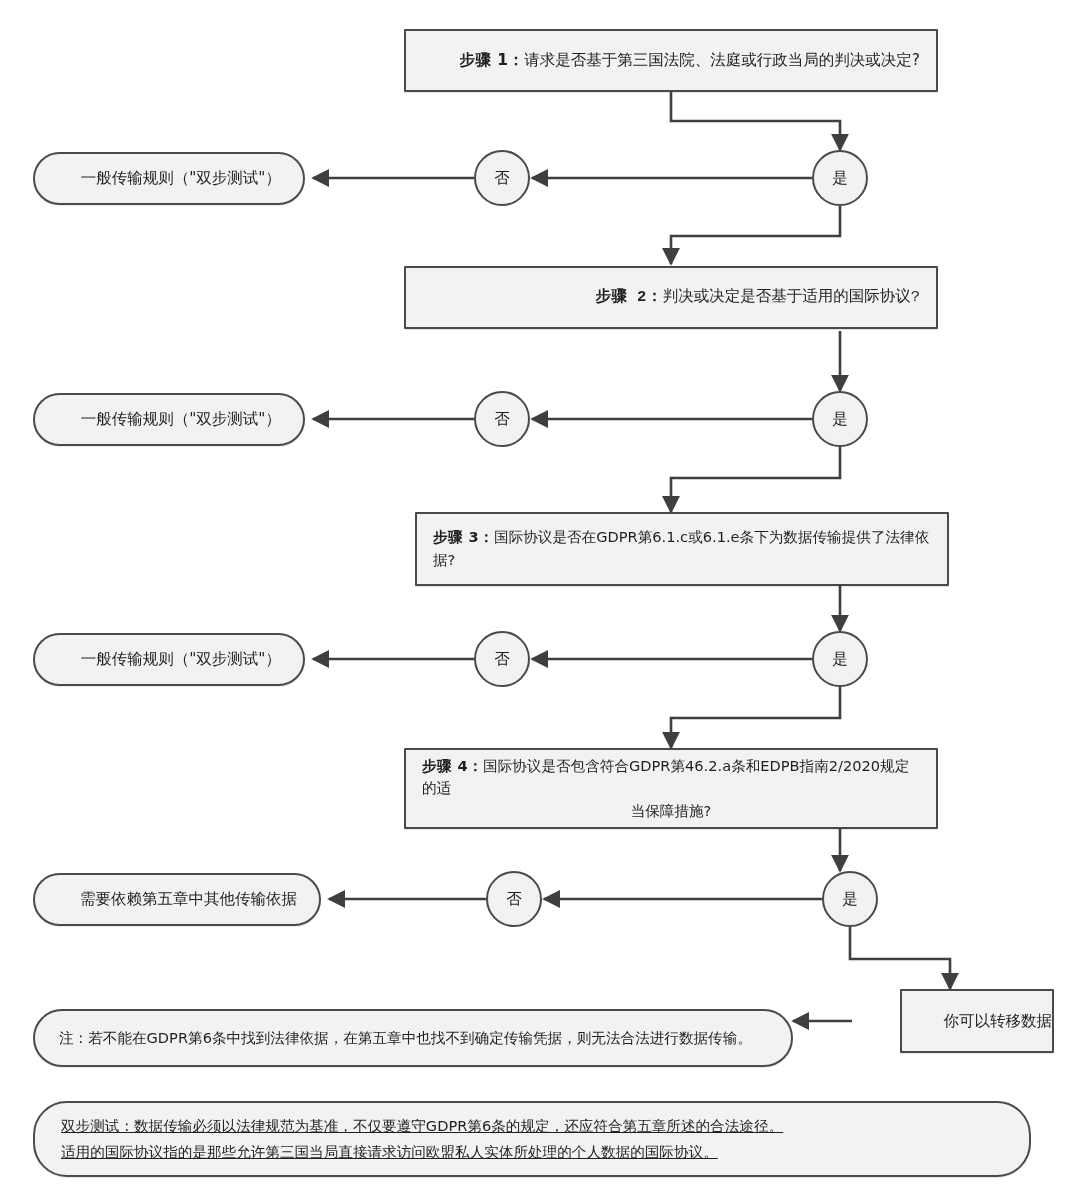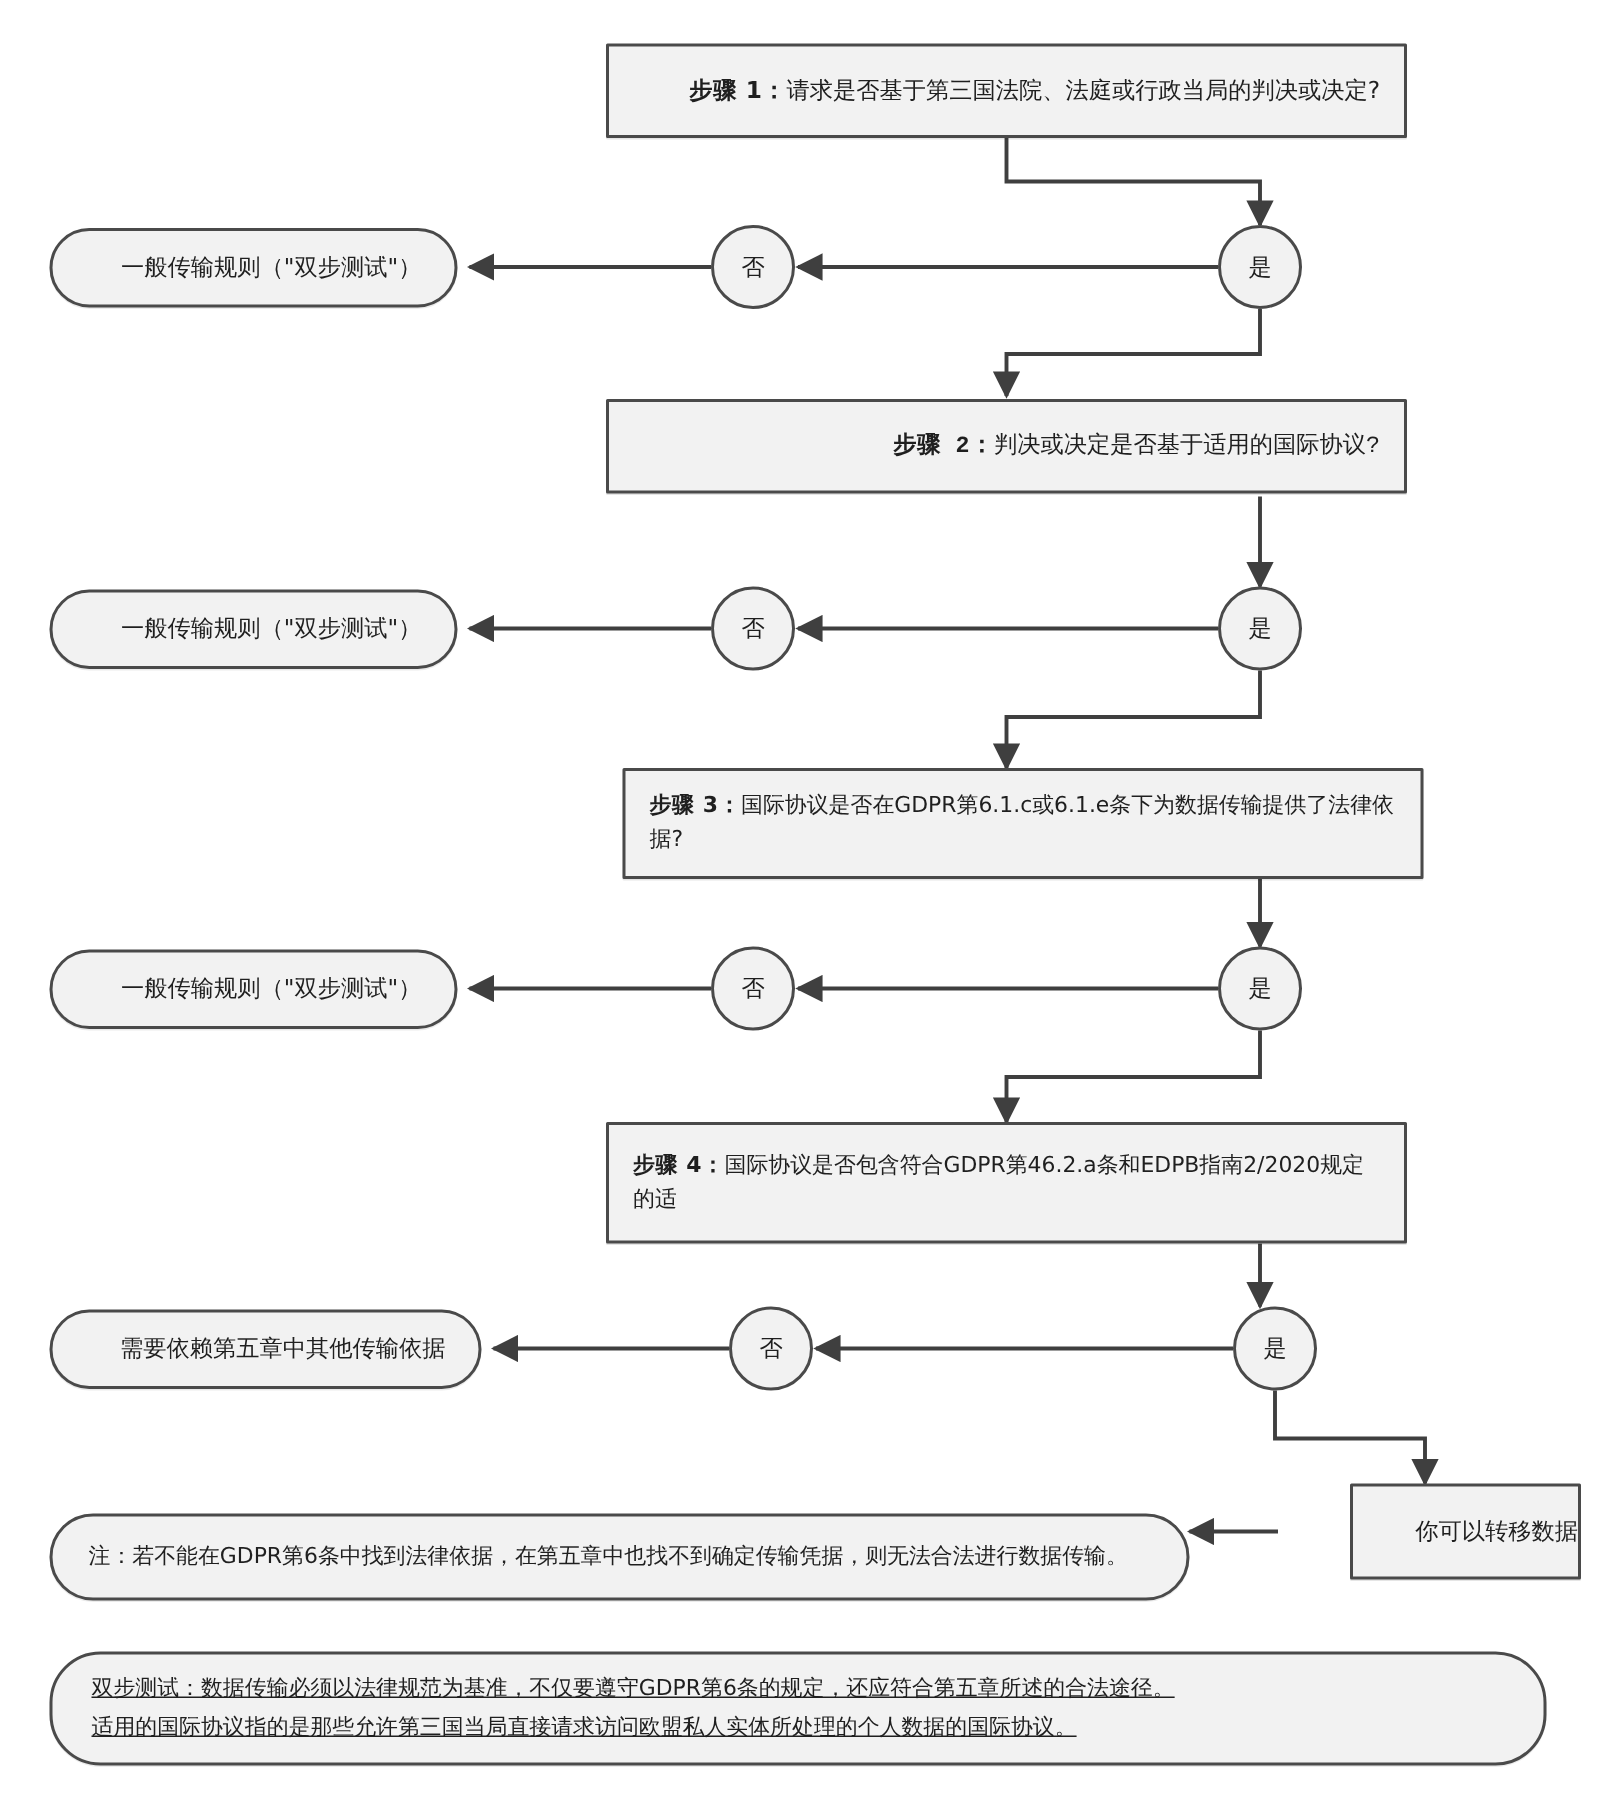--- a/index.html
+++ b/index.html
@@ -197,21 +197,21 @@
 
   <div class="node node-circle" style="left:474px; top:631px; width:56px; height:56px;">
     <span class="txt" style="text-align:center;">否</span>
   </div>
 
   <div class="node node-pill" style="left:33px; top:633px; width:272px; height:53px;">
     <span class="txt">一般传输规则（"双步测试"）</span>
   </div>
 
   <div class="node node-rect node-step step-left" style="left:404px; top:748px; width:534px; height:81px;">
-    <span class="txt" style="font-size:14.6px;"><b>步骤 4：</b><span>国际协议是否包含符合GDPR第46.2.a条和EDPB指南2/2020规定的适</span></span>
+    <span class="txt" style="font-size:14.6px;"><b>步骤 4：</b><span>国际协议是否包含符合GDPR第46.2.a条和EDPB指南2/2020规定的适</span><span class="step-line2">当保障措施?</span></span>
   </div>
 
   <div class="node node-circle" style="left:822px; top:871px; width:56px; height:56px;">
     <span class="txt" style="text-align:center;">是</span>
   </div>
 
   <div class="node node-circle" style="left:486px; top:871px; width:56px; height:56px;">
     <span class="txt" style="text-align:center;">否</span>
   </div>
 

